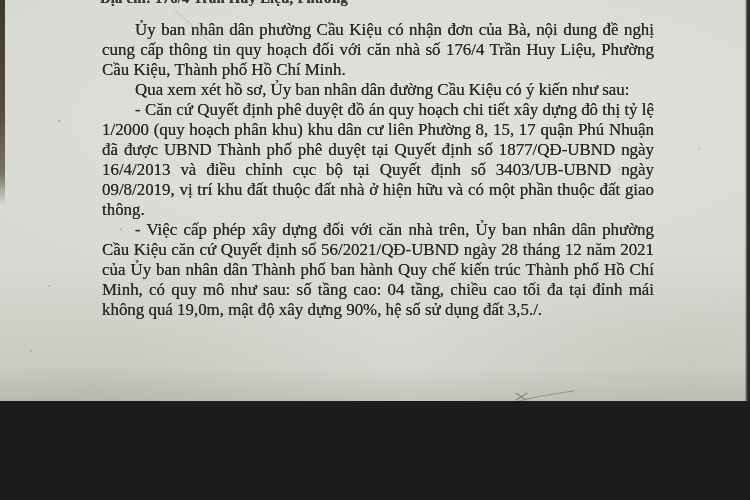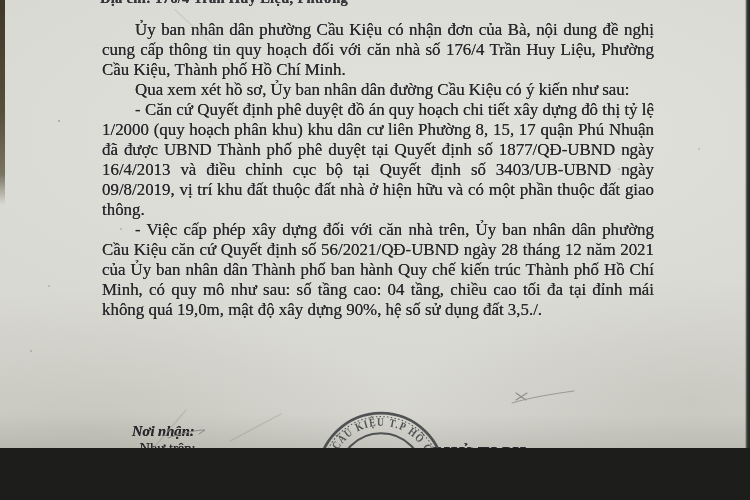--- a/index.html
+++ b/index.html
@@ -1,18 +1,18 @@
 <!DOCTYPE html>
 <html lang="vi"><head>
 <meta charset="utf-8">
 <style>
   html,body{margin:0;padding:0;}
   body{width:750px;height:500px;overflow:hidden;background:#1d1d1b;}
   .photo{
-    position:relative;width:750px;height:448px;overflow:hidden;
+    position:relative;width:750px;height:401px;overflow:hidden;
     background:
       radial-gradient(60% 45% at 12% 96%, rgba(118,115,96,0.14), rgba(0,0,0,0) 70%),
       radial-gradient(55% 40% at 92% 90%, rgba(110,108,92,0.12), rgba(0,0,0,0) 70%),
       radial-gradient(140% 95% at 58% 30%, #e2e2dc 0%, #dadad4 48%, #d3d3cc 80%, #cbcbc3 100%);
     font-family:"Liberation Serif","DejaVu Serif",serif;
     color:#26262b;
   }
   .photo::after{ 
     content:"";position:absolute;left:0;right:0;bottom:0;height:34px;
     background:linear-gradient(to bottom, rgba(0,0,0,0), rgba(55,55,45,0.10));

